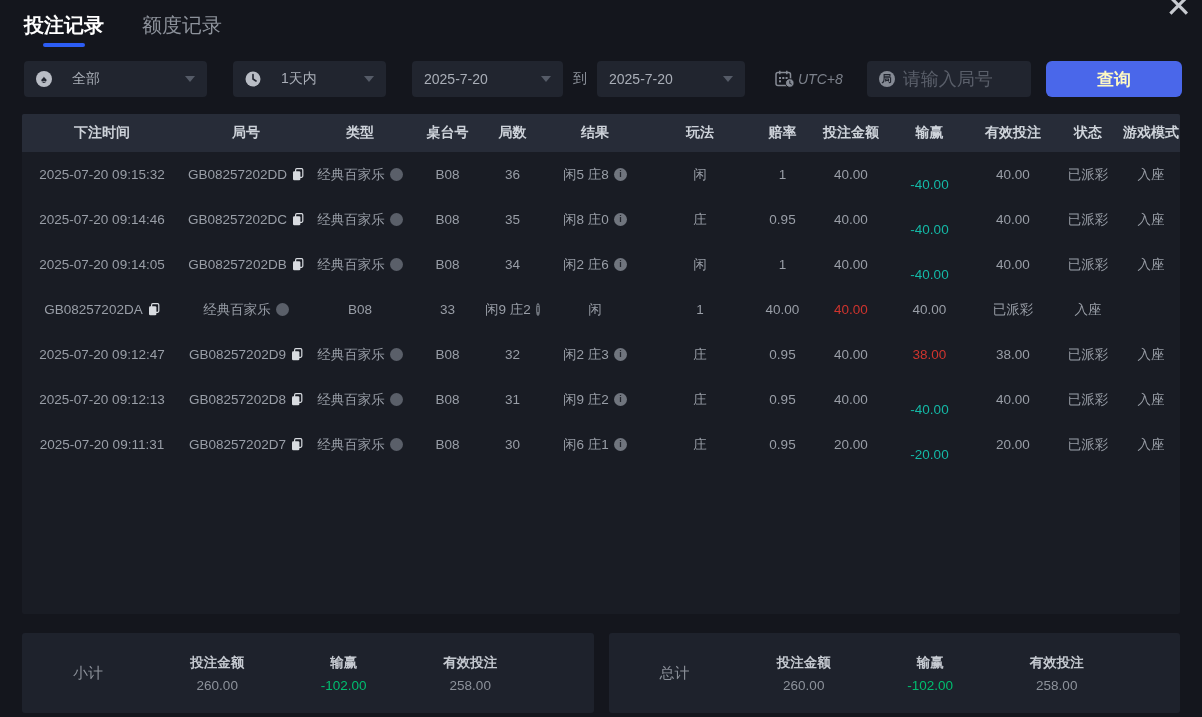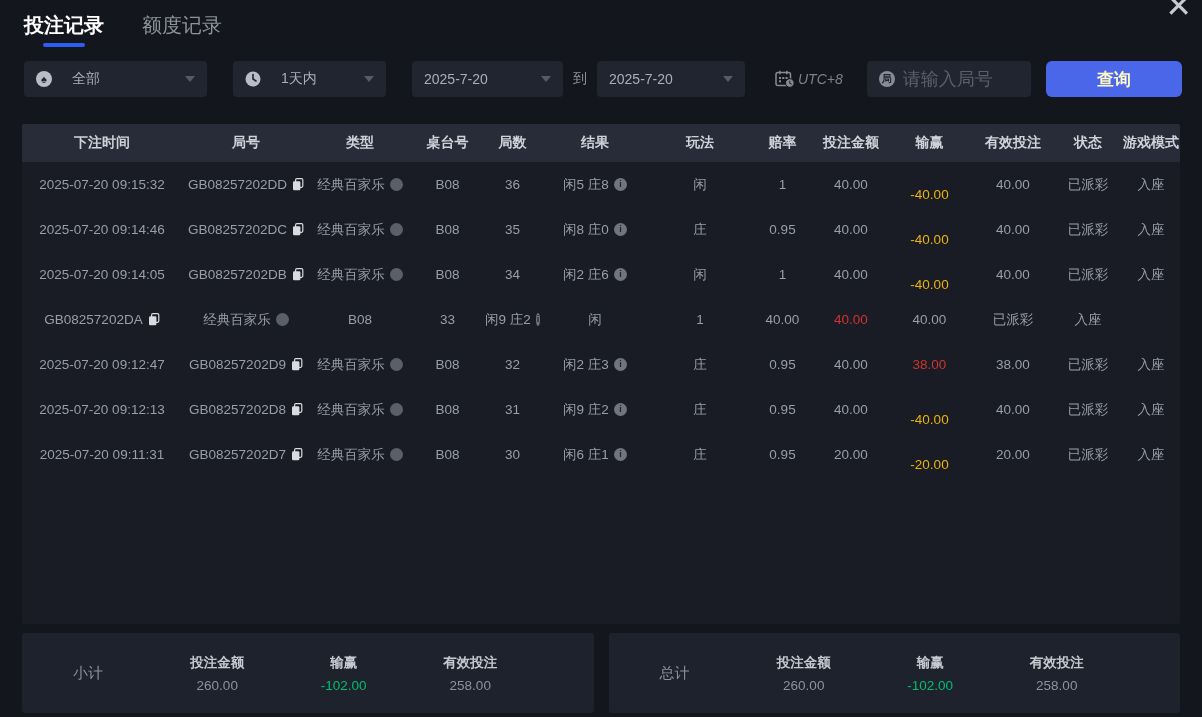--- a/index.html
+++ b/index.html
@@ -54,38 +54,38 @@
     font-family: "Liberation Sans", "DejaVu Sans", sans-serif;
   }
   .search-box input::placeholder { color: #5a5f6a; }
   .query-btn {
     margin-left: auto; width: 136px; height: 36px; border: none; border-radius: 6px;
     background: #4a67ea; color: #fef9c3; font-size: 17px; font-weight: bold;
     cursor: pointer; font-family: "Liberation Sans", "DejaVu Sans", sans-serif;
   }
   
   .table-wrap {
-    position: absolute; left: 22px; top: 124px; width: 1158px; height: 500px;
+    position: absolute; left: 22px; top: 114px; width: 1158px; height: 500px;
     background: #191c24; border-radius: 2px; overflow: hidden;
   }
   .thead, .tr {
     display: grid;
     grid-template-columns: 160px 128px 100px 75px 55px 110px 100px 65px 72px 85px 82px 68px 58px;
   }
   .thead { background: #272c38; height: 38px; }
   .th {
     display: flex; align-items: center; justify-content: center;
     font-size: 14px; font-weight: bold; color: #ced3da; white-space: nowrap;
   }
   .tr { height: 45px; }
   .td {
     display: flex; align-items: center; justify-content: center; gap: 5px;
     font-size: 13.5px; color: #999ea7; white-space: nowrap;
   }
-  .td.val-green { color: #eab308; margin-top: 20px; }
+  .td.val-green { color: #14b8a6; margin-top: 20px; }
   .td.val-red   { color: #cf342e; }
   .dot-icon { width: 13px; height: 13px; border-radius: 50%; background: #5a5f69; display: inline-block; cursor: pointer; }
   .info-icon {
     width: 13px; height: 13px; border-radius: 50%; background: #70757e;
     color: #22252c; font-size: 9px; font-weight: bold; line-height: 13px;
     text-align: center; display: inline-block; font-style: normal; cursor: pointer;
   }
   .copy-icon { display: inline-flex; cursor: pointer; }
   
   .summaries { position: absolute; left: 22px; bottom: 4px; width: 1158px; display: flex; gap: 15px; }

